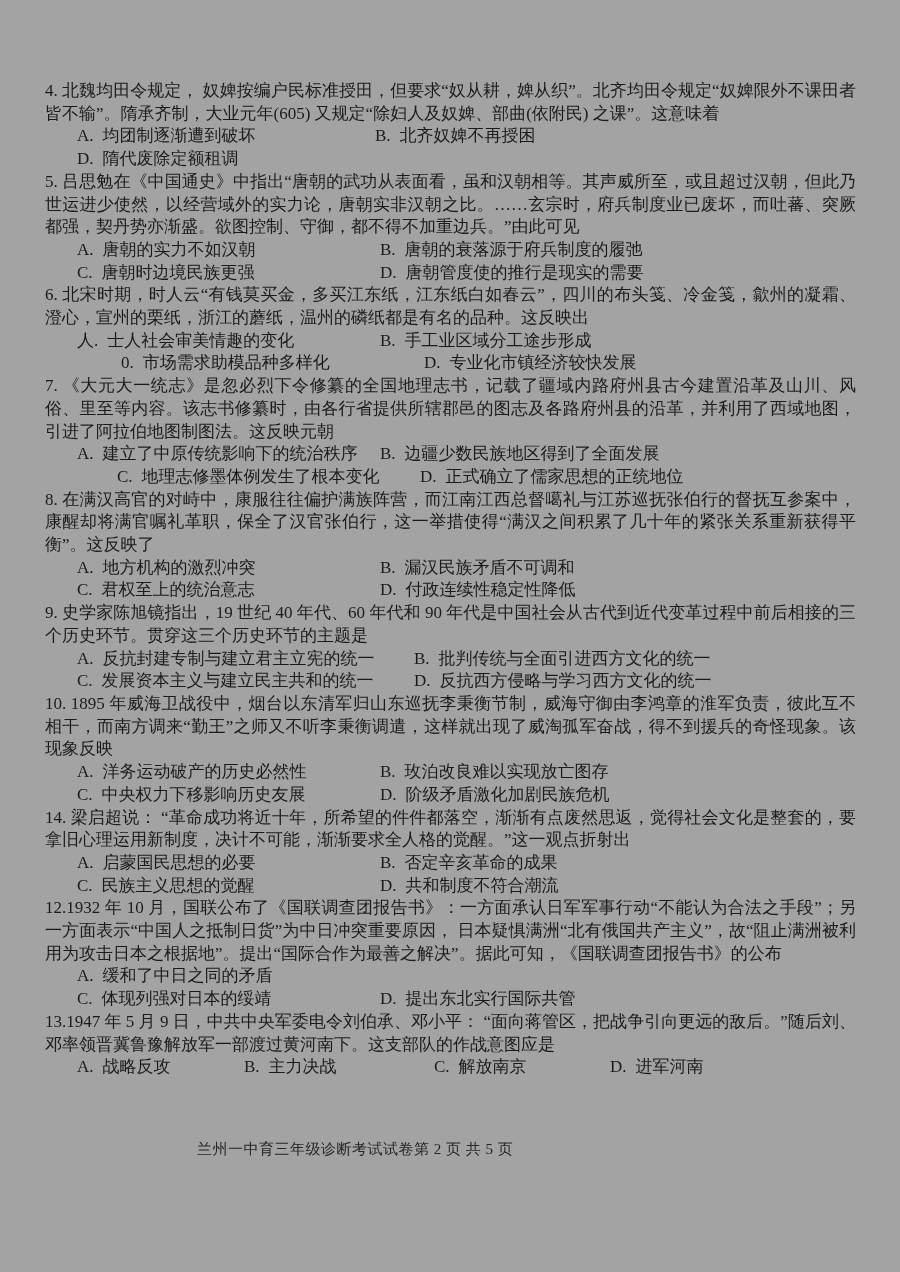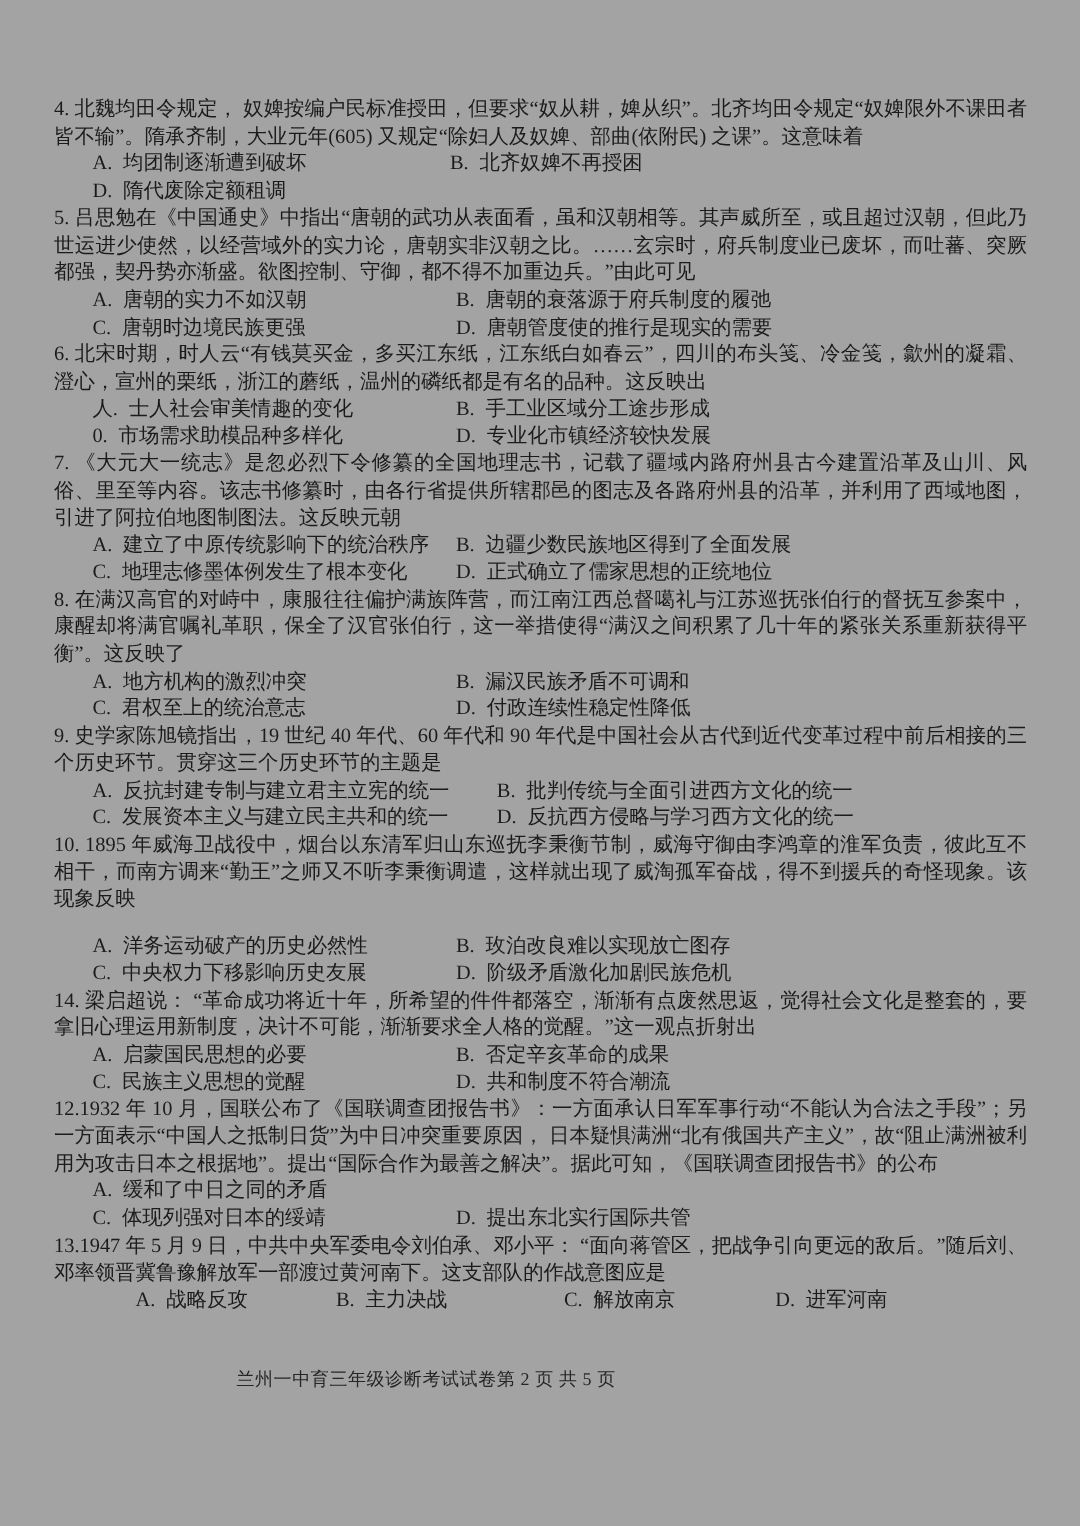--- a/index.html
+++ b/index.html
@@ -49,32 +49,32 @@
           <div class="opt"><span class="opt-label">D.</span><span>唐朝管度使的推行是现实的需要</span></div>
         </div>
       </div>
       <div class="question">
         <p class="stem">6. 北宋时期，时人云“有钱莫买金，多买江东纸，江东纸白如春云”，四川的布头笺、冷金笺，歙州的凝霜、澄心，宣州的栗纸，浙江的蘑纸，温州的磷纸都是有名的品种。这反映出</p>
         <div class="opt-row">
           <div class="opt" style="width: 303px;"><span class="opt-label">人.</span><span>士人社会审美情趣的变化</span></div>
           <div class="opt"><span class="opt-label">B.</span><span>手工业区域分工途步形成</span></div>
         </div>
         <div class="opt-row">
-          <div class="opt" style="width: 303px;"><span class="opt-label">0.</span><span>市场需求助模品种多样化</span></div>
+          <div class="opt" style="width: 303px; margin-left: 44px;"><span class="opt-label">0.</span><span>市场需求助模品种多样化</span></div>
           <div class="opt"><span class="opt-label">D.</span><span>专业化市镇经济较快发展</span></div>
         </div>
       </div>
       <div class="question">
         <p class="stem">7. 《大元大一统志》是忽必烈下令修纂的全国地理志书，记载了疆域内路府州县古今建置沿革及山川、风俗、里至等内容。该志书修纂时，由各行省提供所辖郡邑的图志及各路府州县的沿革，并利用了西域地图，引进了阿拉伯地图制图法。这反映元朝</p>
         <div class="opt-row">
           <div class="opt" style="width: 303px;"><span class="opt-label">A.</span><span>建立了中原传统影响下的统治秩序</span></div>
           <div class="opt"><span class="opt-label">B.</span><span>边疆少数民族地区得到了全面发展</span></div>
         </div>
         <div class="opt-row">
-          <div class="opt" style="width: 303px;"><span class="opt-label">C.</span><span>地理志修墨体例发生了根本变化</span></div>
+          <div class="opt" style="width: 303px; margin-left: 40px;"><span class="opt-label">C.</span><span>地理志修墨体例发生了根本变化</span></div>
           <div class="opt"><span class="opt-label">D.</span><span>正式确立了儒家思想的正统地位</span></div>
         </div>
       </div>
       <div class="question">
         <p class="stem">8. 在满汉高官的对峙中，康服往往偏护满族阵营，而江南江西总督噶礼与江苏巡抚张伯行的督抚互参案中，康醒却将满官嘱礼革职，保全了汉官张伯行，这一举措使得“满汉之间积累了几十年的紧张关系重新获得平衡”。这反映了</p>
         <div class="opt-row">
           <div class="opt" style="width: 303px;"><span class="opt-label">A.</span><span>地方机构的激烈冲突</span></div>
           <div class="opt"><span class="opt-label">B.</span><span>漏汉民族矛盾不可调和</span></div>
         </div>
         <div class="opt-row">
@@ -89,21 +89,21 @@
           <div class="opt"><span class="opt-label">B.</span><span>批判传统与全面引进西方文化的统一</span></div>
         </div>
         <div class="opt-row">
           <div class="opt" style="width: 337px;"><span class="opt-label">C.</span><span>发展资本主义与建立民主共和的统一</span></div>
           <div class="opt"><span class="opt-label">D.</span><span>反抗西方侵略与学习西方文化的统一</span></div>
         </div>
       </div>
       <div class="question">
         <p class="stem">10. 1895 年威海卫战役中，烟台以东清军归山东巡抚李秉衡节制，威海守御由李鸿章的淮军负责，彼此互不相干，而南方调来“勤王”之师又不听李秉衡调遣，这样就出现了威淘孤军奋战，得不到援兵的奇怪现象。该现象反映</p>
         <div class="opt-row">
-          <div class="opt" style="width: 303px; margin-top: 16px;"><span class="opt-label">A.</span><span>洋务运动破产的历史必然性</span></div>
+          <div class="opt" style="width: 303px;"><span class="opt-label">A.</span><span>洋务运动破产的历史必然性</span></div>
           <div class="opt"><span class="opt-label">B.</span><span>玫泊改良难以实现放亡图存</span></div>
         </div>
         <div class="opt-row">
           <div class="opt" style="width: 303px;"><span class="opt-label">C.</span><span>中央权力下移影响历史友展</span></div>
           <div class="opt"><span class="opt-label">D.</span><span>阶级矛盾激化加剧民族危机</span></div>
         </div>
       </div>
       <div class="question">
         <p class="stem">14. 梁启超说： “革命成功将近十年，所希望的件件都落空，渐渐有点废然思返，觉得社会文化是整套的，要拿旧心理运用新制度，决计不可能，渐渐要求全人格的觉醒。”这一观点折射出</p>
         <div class="opt-row">
@@ -121,21 +121,21 @@
           <div class="opt" style="width: 303px;"><span class="opt-label">A.</span><span>缓和了中日之同的矛盾</span></div>
         </div>
         <div class="opt-row">
           <div class="opt" style="width: 303px;"><span class="opt-label">C.</span><span>体现列强对日本的绥靖</span></div>
           <div class="opt"><span class="opt-label">D.</span><span>提出东北实行国际共管</span></div>
         </div>
       </div>
       <div class="question">
         <p class="stem">13.1947 年 5 月 9 日，中共中央军委电令刘伯承、邓小平： “面向蒋管区，把战争引向更远的敌后。”随后刘、邓率领晋冀鲁豫解放军一部渡过黄河南下。这支部队的作战意图应是</p>
         <div class="opt-row">
-          <div class="opt" style="width: 167px; margin-left: 36px;"><span class="opt-label">A.</span><span>战略反攻</span></div>
+          <div class="opt" style="width: 167px;"><span class="opt-label">A.</span><span>战略反攻</span></div>
           <div class="opt" style="width: 190px;"><span class="opt-label">B.</span><span>主力决战</span></div>
           <div class="opt" style="width: 176px;"><span class="opt-label">C.</span><span>解放南京</span></div>
           <div class="opt"><span class="opt-label">D.</span><span>进军河南</span></div>
         </div>
       </div>
     </div>
   <div class="footer">兰州一中育三年级诊断考试试卷第 2 页 共 5 页</div>
 </div>
 
 </body></html>

